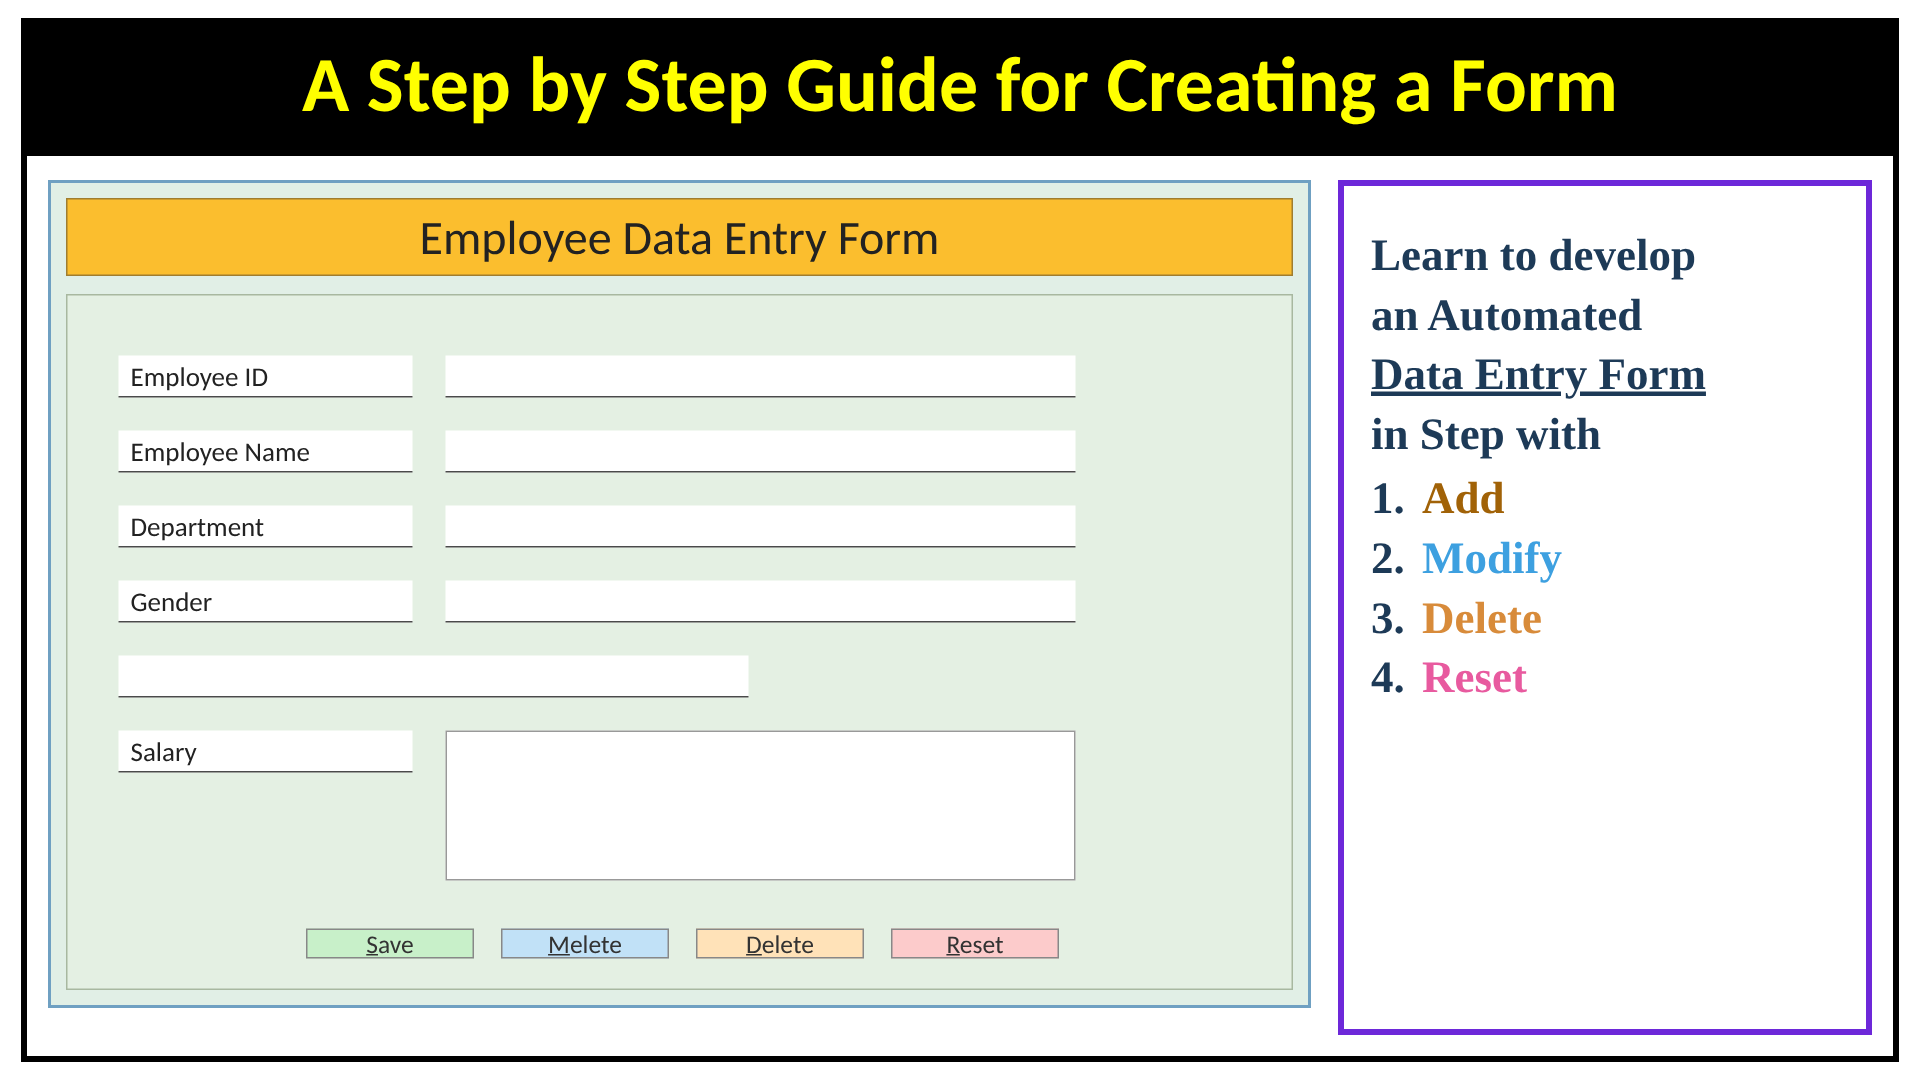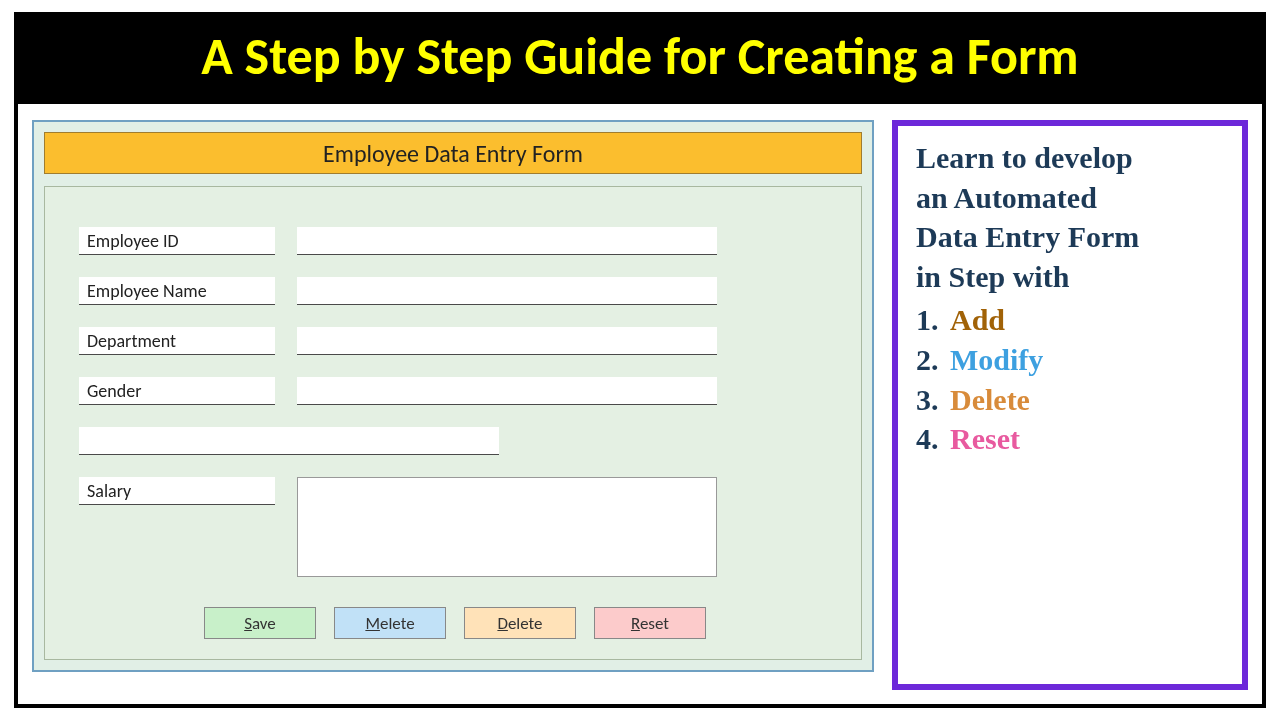--- a/index.html
+++ b/index.html
@@ -45,21 +45,21 @@
     display: flex;
     flex-direction: column;
   }
   .form-header {
     background: #fbbe2e;
     border: 1px solid #a07d2f;
     height: 52px;
     display: flex;
     align-items: center;
     justify-content: center;
-    font-size: 24px;
+    font-size: 32px;
     color: #222;
     font-family: "Segoe UI Light", "Segoe UI", Calibri, sans-serif;
     font-weight: 400;
   }
   .form-body {
     flex: 1;
     border: 1px solid #a8b8a0;
     margin-top: 12px;
     padding: 40px 30px 18px 34px;
     display: flex;
@@ -103,49 +103,49 @@
   }
   .button-row {
     display: flex;
     gap: 18px;
     justify-content: center;
     margin-top: auto;
     padding: 8px 0 2px 0;
   }
   .btn {
     width: 112px;
-    height: 32px;
+    height: 20px;
     border: 1px solid #888;
     font-size: 17px;
     color: #333;
     display: flex;
     align-items: center;
     justify-content: center;
     cursor: pointer;
     font-family: "Segoe UI", Calibri, sans-serif;
   }
   .btn u { text-decoration: underline; }
   .btn-save   { background: #c8f0c9; }
   .btn-modify { background: #c1e1f7; }
   .btn-delete { background: #ffe2b8; }
   .btn-reset  { background: #fccbcb; }
 
   
   .info-panel {
     flex: 1;
-    border: 6px solid #6d28d9;
-    background: #fff;
-    padding: 12px 16px 8px 18px;
+    border: 4px solid #6d28d9;
+    background: #fff;
+    padding: 27px 16px 8px 18px;
     font-family: Georgia, "Times New Roman", serif;
     font-size: 30px;
     line-height: 1.32;
     color: #1d3a57;
     font-weight: bold;
   }
-  .info-panel .underline { }
+  .info-panel .underline { text-decoration: underline; }
   .info-panel ol {
     list-style: none;
     margin-top: 4px;
   }
   .info-panel li {
     display: flex;
     gap: 8px;
   }
   .info-panel .num { color: #1d3a57; min-width: 26px; }
   .c-add    { color: #a16207; }

